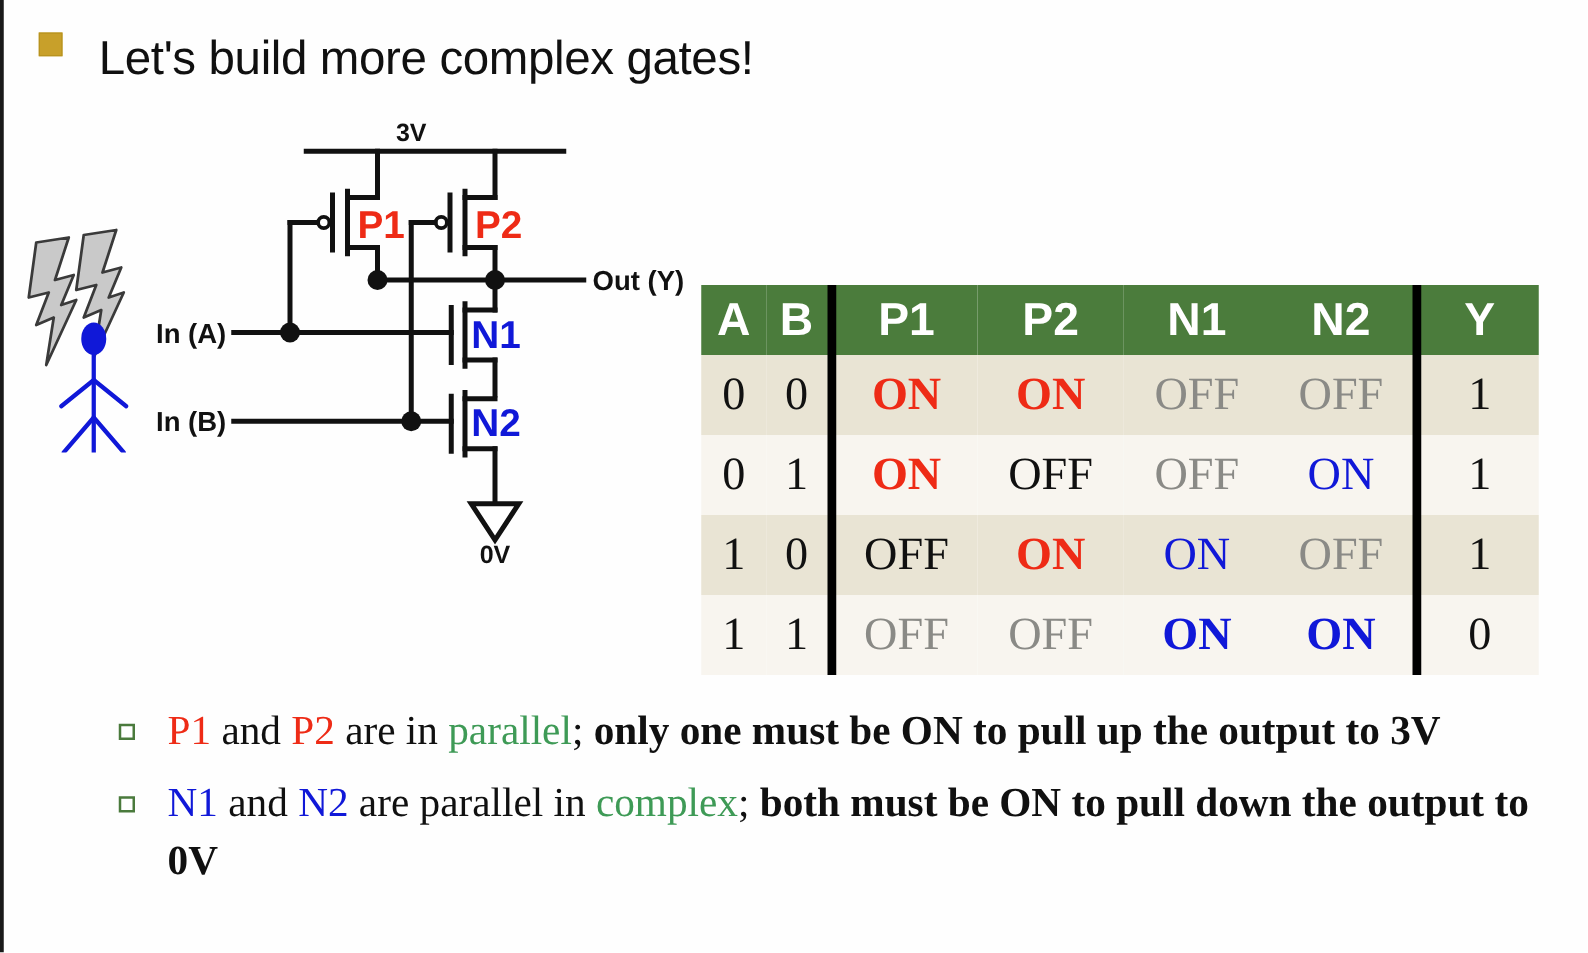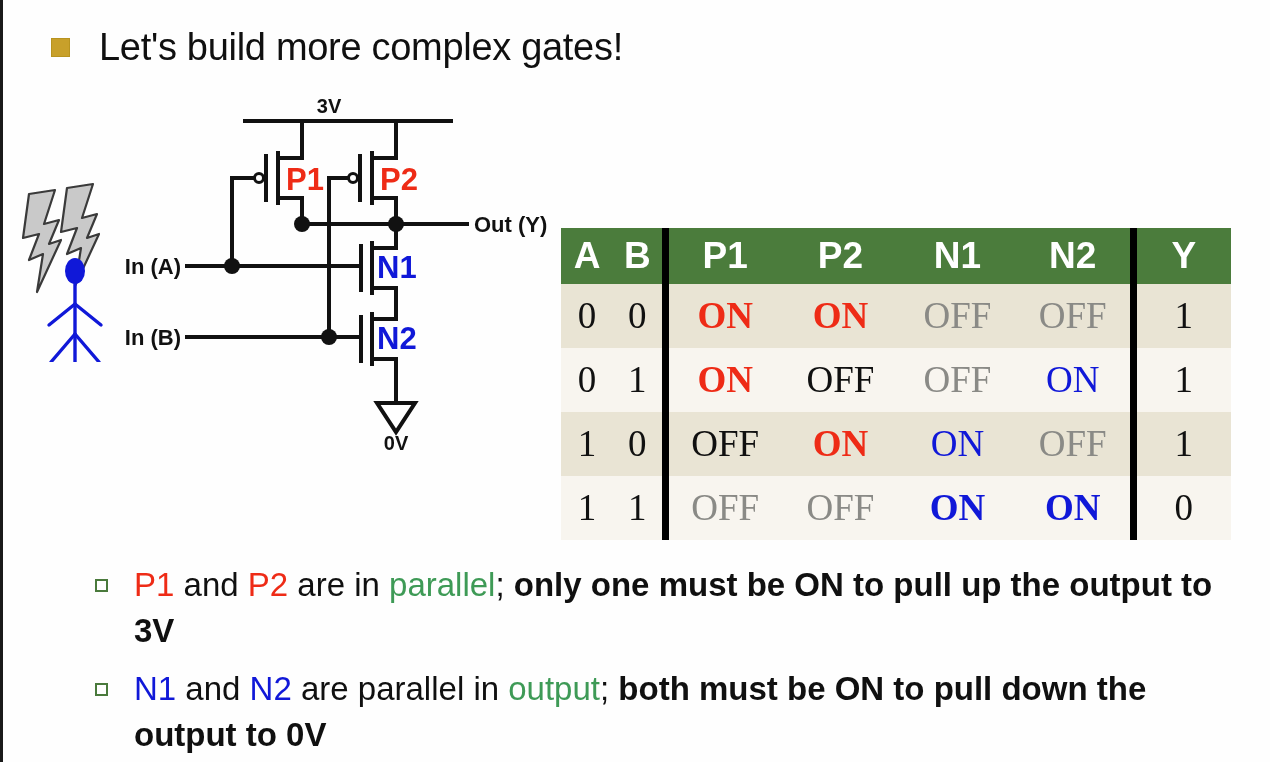--- a/index.html
+++ b/index.html
@@ -16,24 +16,24 @@
     height: 762px;
     background: #fefefe;
     overflow: hidden;
     border-left: 3px solid #1a1a1a;
     box-sizing: border-box;
   }
 
   
   .title-row {
     position: absolute;
-    left: 48px;
+    left: 28px;
     top: 26px;
     display: flex;
-    align-items: center;
+    align-items: flex-start;
   }
   .bullet-square-gold {
     width: 17px;
     height: 17px;
     background: #c8a02a;
     border: 1px solid #b8931f;
     margin-right: 29px;
     flex: 0 0 auto;
   }
   .title-text {
@@ -131,21 +131,21 @@
     background: #ffffff;
     margin-right: 26px;
     margin-top: 17px;
     flex: 0 0 auto;
     box-sizing: border-box;
   }
   .b-text {
     font-size: 33px;
     line-height: 46px;
     color: #101010;
-    font-family: Liberation Sans, sans-serif;
+    font-family: Liberation Serif, serif;
   }
   .t-red   { color: #ee2b16; }
   .t-blue  { color: #1018d8; }
   .t-green { color: #3e9a56; }
   .t-bold  { font-weight: bold; }
 </style>
 </head>
 <body>
 
 <div id="slide">
@@ -304,17 +304,17 @@
       </tbody>
   </table>
 
   <div class="bullets">
       <div class="b-row">
         <span class="bullet-square-green"></span>
         <span class="b-text"><span class="t-red">P1</span><span> and </span><span class="t-red">P2</span><span> are in </span><span class="t-green">parallel</span><span>; </span><span class="t-bold">only one must be ON to pull up the output to 3V</span></span>
       </div>
       <div class="b-row">
         <span class="bullet-square-green"></span>
-        <span class="b-text"><span class="t-blue">N1</span><span> and </span><span class="t-blue">N2</span><span> are parallel in </span><span class="t-green">output</span><span>; </span><span class="t-bold">both must be ON to pull down the output to 0V</span></span>
+        <span class="b-text"><span class="t-blue">N1</span><span> and </span><span class="t-blue">N2</span><span> are parallel in </span><span class="t-green">complex</span><span>; </span><span class="t-bold">both must be ON to pull down the output to 0V</span></span>
       </div>
     </div>
 
 </div>
 
 </body></html>

